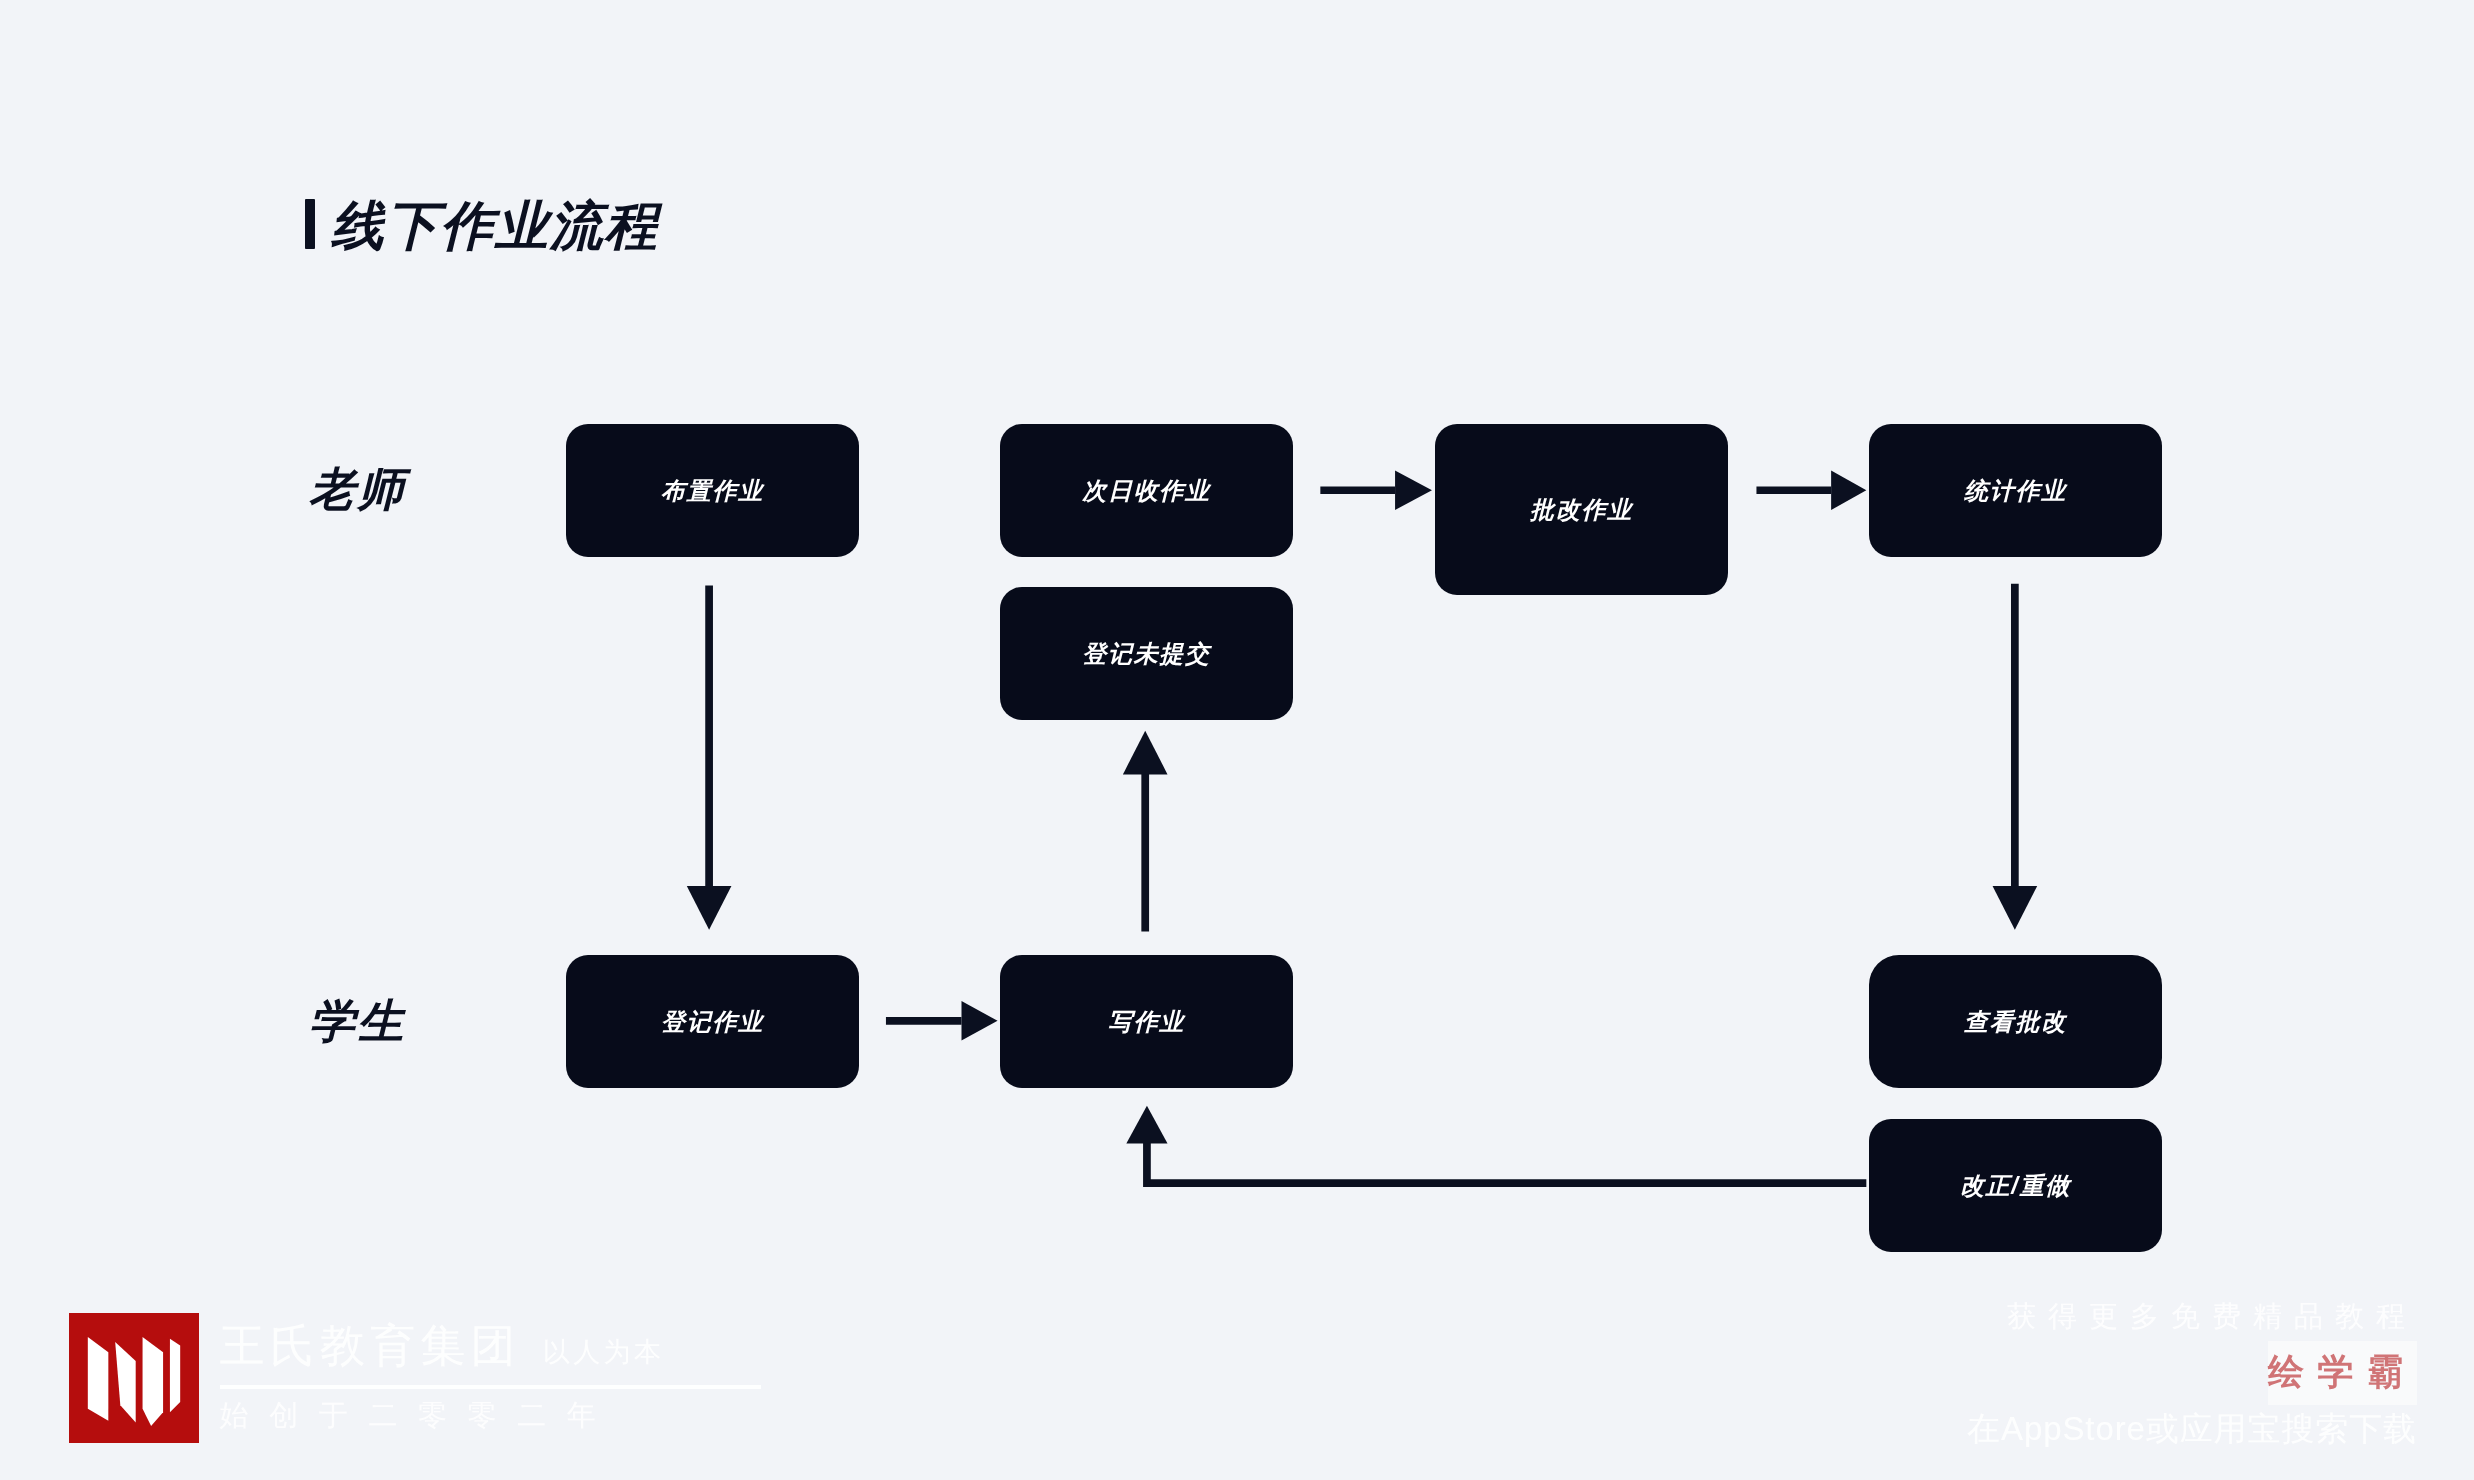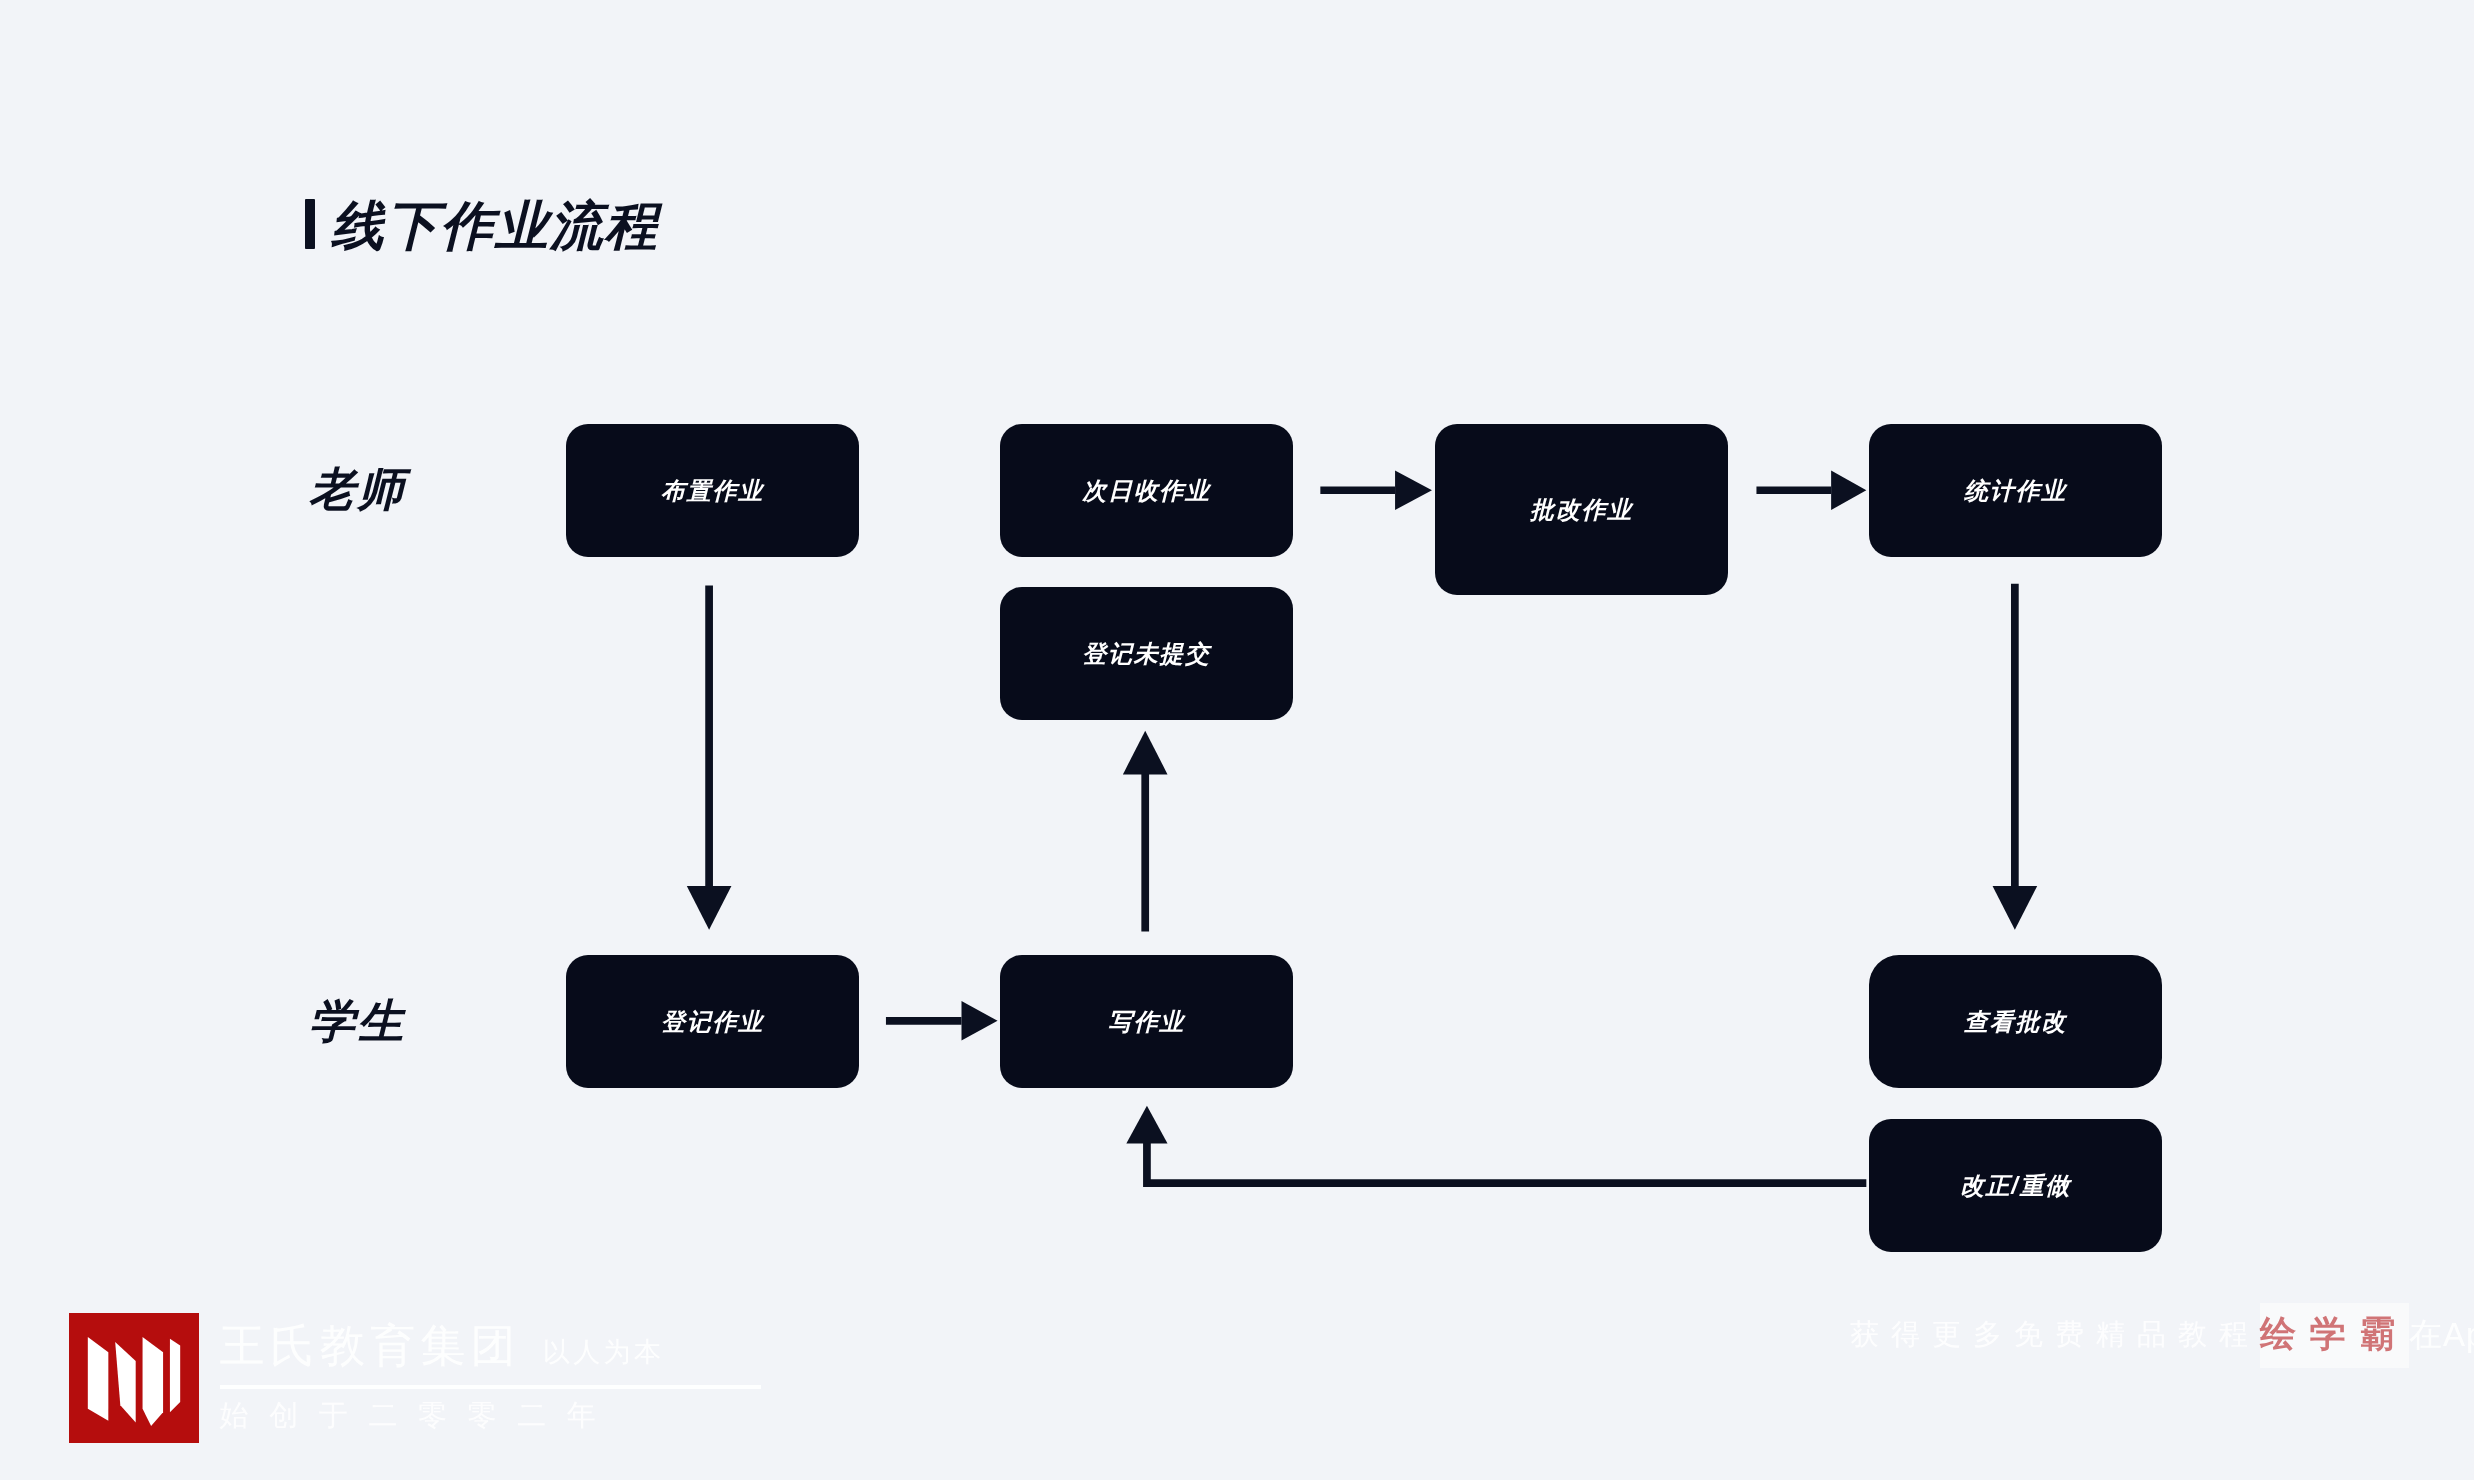--- a/index.html
+++ b/index.html
@@ -156,22 +156,22 @@
     white-space: nowrap;
   }
 
   
   .promo {
     position: absolute;
     left: 1850px;
     top: 1298px;
     width: 567px;
     display: flex;
-    flex-direction: row;
-    align-items: center;
+    flex-direction: column;
+    align-items: flex-end;
   }
   .promo-top {
     font-size: 29px;
     color: #ffffff;
     opacity: .9;
     letter-spacing: 12px;
     white-space: nowrap;
     text-align: center;
     line-height: 1.3;
   }

